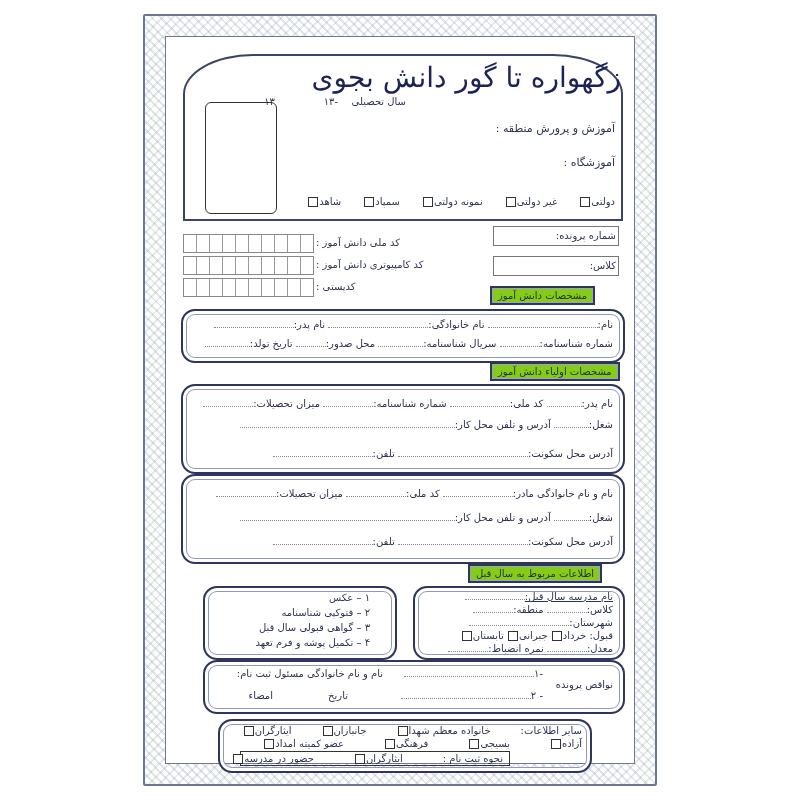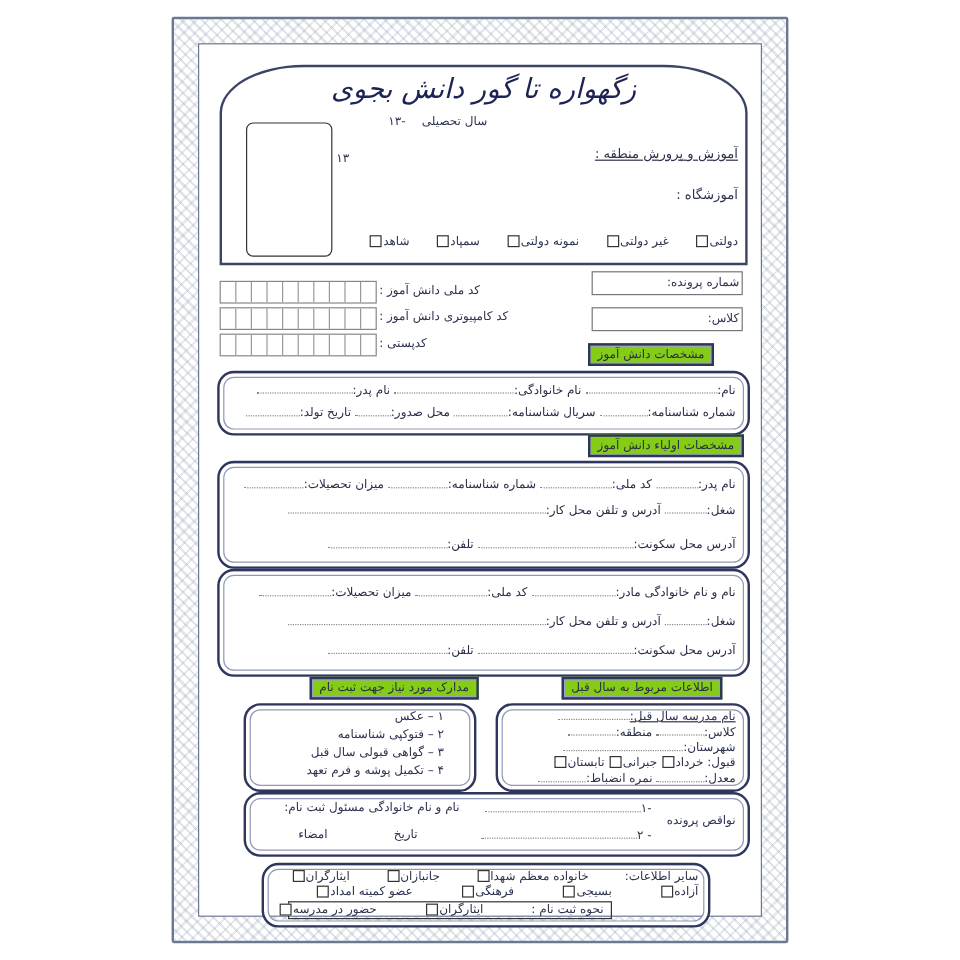--- a/index.html
+++ b/index.html
@@ -6,21 +6,21 @@
   body{width:800px;height:800px;position:relative;overflow:hidden;font-family:"DejaVu Sans",sans-serif;color:#2a2e48;}
   .page{position:absolute;left:143px;top:14px;width:514px;height:772px;background:#fff;}
   .ornament{position:absolute;inset:0;border:2px solid #6c7790;border-radius:2px;
     background:
       repeating-linear-gradient(45deg, rgba(120,140,160,.22) 0 2px, transparent 2px 6px),
       repeating-linear-gradient(-45deg, rgba(120,140,160,.18) 0 2px, transparent 2px 7px);}
   .ornament-inner{position:absolute;left:22px;top:22px;right:22px;bottom:22px;background:#fff;border:1.5px solid #6c7790;}
   .rtl{direction:rtl;}
   .abs{position:absolute;}
   .header-box{position:absolute;left:40px;top:40px;width:436px;height:163px;border:2px solid #3c4466;border-top-left-radius:70px 40px;border-top-right-radius:70px 40px;}
-  .title{position:absolute;left:0;right:0;top:5px;text-align:center;font-family:"DejaVu Serif",serif;font-style:italic;font-size:23px;color:#1c2355;}
+  .title{position:absolute;left:0;right:0;top:5px;font-family:"DejaVu Serif",serif;font-size:28px;color:#1c2355;}
   .small{font-size:10px;color:#2d3350;white-space:nowrap;}
   .photo{position:absolute;left:20px;top:46px;width:70px;height:110px;border:1.5px solid #333;border-radius:6px;}
   .cb{display:inline-block;width:8px;height:8px;border:1px solid #333;vertical-align:middle;margin:0 1px;background:#fff;}
   .field-box{position:absolute;border:1px solid #777;height:18px;}
   .grid{position:absolute;display:flex;border:1px solid #888;}
   .grid span{width:12px;height:17px;border-left:1px solid #999;}
   .grid span:first-child{border-left:none;}
   .tab{position:absolute;border:2px solid #2e365e;background:#84cc16;font-size:10px;padding:2px 6px;white-space:nowrap;box-shadow:inset 0 0 0 1px #9aa3c4;}
   .scroll{position:absolute;border:2px solid #2e365e;border-radius:14px;box-shadow:inset 0 0 0 3px #fff, inset 0 0 0 4px #8f99b5;}
   .line{display:inline-block;border-bottom:1px dotted #888;height:8px;vertical-align:baseline;}
@@ -30,22 +30,22 @@
 <body>
 
 <div class="page">
   <div class="ornament"></div>
   <div class="ornament-inner"></div>
 
   <div class="header-box rtl">
     <div class="title">زگهواره تا گور دانش بجوی</div>
     <div class="abs small" style="right:215px;top:40px;">سال تحصیلی</div>
     <div class="abs small" style="right:283px;top:40px;text-align:center;">-۱۳</div>
-    <div class="abs small" style="right:330px;top:40px;margin-top:31px;">۱۳</div>
-    <div class="abs small" style="right:6px;top:66px;font-size:11px;text-decoration:underline;">آموزش و پرورش منطقه :</div>
+    <div class="abs small" style="right:346px;top:40px;">۱۳</div>
+    <div class="abs small" style="right:6px;top:66px;font-size:11px;">آموزش و پرورش منطقه :</div>
     <div class="abs small" style="right:6px;top:100px;font-size:11px;">آموزشگاه :</div>
     <div class="abs small" style="right:6px;top:140px;display:flex;gap:22px;direction:rtl;">
       <span><span>دولتی</span><span class="cb"></span></span>
       <span><span>غیر دولتی</span><span class="cb"></span></span>
       <span><span>نمونه دولتی</span><span class="cb"></span></span>
       <span><span>سمپاد</span><span class="cb"></span></span>
       <span><span>شاهد</span><span class="cb"></span></span>
     </div>
     <div class="photo"></div>
   </div>
@@ -150,21 +150,20 @@
     <div class="row small" style="top:16px;"><span>کلاس:</span><span class="line" style="width:40px"></span> <span>منطقه:</span><span class="line" style="width:40px"></span></div>
     <div class="row small" style="top:29px;"><span>شهرستان:</span><span class="line" style="width:100px"></span></div>
     <div class="row small" style="top:42px;"><span>قبول:</span>
       <span>خرداد</span><span class="cb"></span>
       <span>جبرانی</span><span class="cb"></span>
       <span>تابستان</span><span class="cb"></span>
     </div>
     <div class="row small" style="top:55px;"><span>معدل:</span><span class="line" style="width:40px"></span> <span>نمره انضباط:</span><span class="line" style="width:40px"></span></div>
   </div>
 
-  <div class="tab rtl" style="left:115px;top:550px;">مدارک مورد نیاز جهت ثبت نام</div>
   <div class="scroll rtl" style="left:60px;top:572px;width:190px;height:70px;">
     <div class="row small" style="top:4px;right:25px;">۱ – عکس</div>
     <div class="row small" style="top:19px;right:25px;">۲ – فتوکپی شناسنامه</div>
     <div class="row small" style="top:34px;right:25px;">۳ – گواهی قبولی سال قبل</div>
     <div class="row small" style="top:49px;right:25px;">۴ – تکمیل پوشه و فرم تعهد</div>
   </div>
 
   <div class="scroll rtl" style="left:60px;top:646px;width:418px;height:50px;">
     <div class="abs small" style="right:10px;top:17px;">نواقص پرونده</div>
     <div class="abs small" style="right:80px;top:6px;"><span>-۱</span><span class="line" style="width:130px"></span></div>

